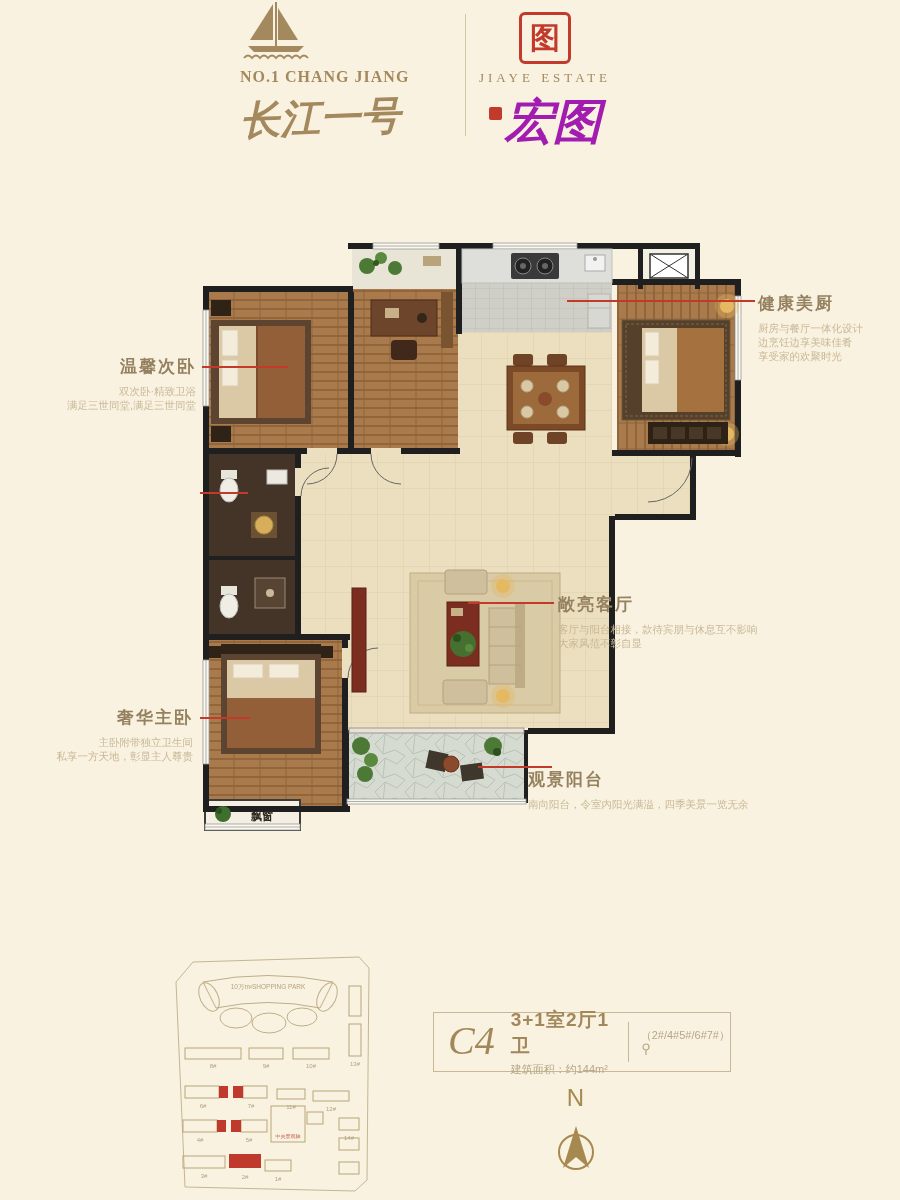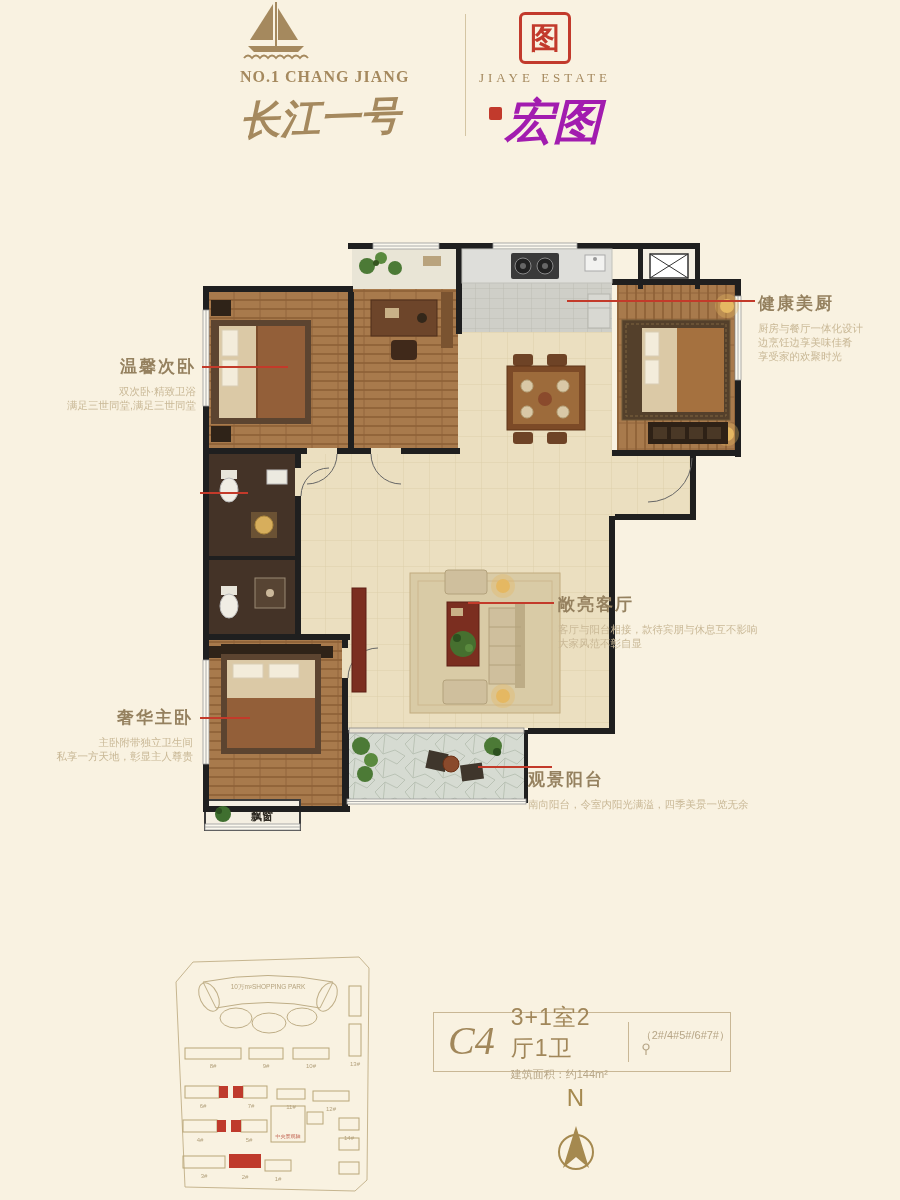--- a/index.html
+++ b/index.html
@@ -29,21 +29,21 @@
 
   
   #plan{position:absolute;left:195px;top:228px;}
 
   
   #siteplan{position:absolute;left:163px;top:948px;}
   #infobox{position:absolute;left:433px;top:1012px;width:296px;height:58px;border:1px solid #c9b795;
            display:flex;align-items:center;}
   .c4{font-family:"Liberation Serif",serif;font-style:italic;font-size:40px;color:#a1875a;padding:0 16px 4px 14px;}
   .unit-mid{display:flex;flex-direction:column;}
-  .unit-layout{font-size:23px;font-weight:normal;letter-spacing:1px;color:#a1875a;}
+  .unit-layout{font-size:19px;font-weight:bold;letter-spacing:1px;color:#a1875a;}
   .unit-area{font-size:11px;color:#b7a687;margin-top:3px;}
   .unit-div{width:1px;height:40px;background:#c9b795;margin:0 12px 0 14px;}
   .unit-note{font-size:11px;color:#b7a687;text-align:left;flex:1;}
   #compass{position:absolute;left:546px;top:1084px;width:60px;text-align:center;color:#a5894f;}
   #compass .n{font-size:24px;letter-spacing:1px;color:#a5894f;}
 </style>
 </head>
 <body>
 
 <div id="page">

